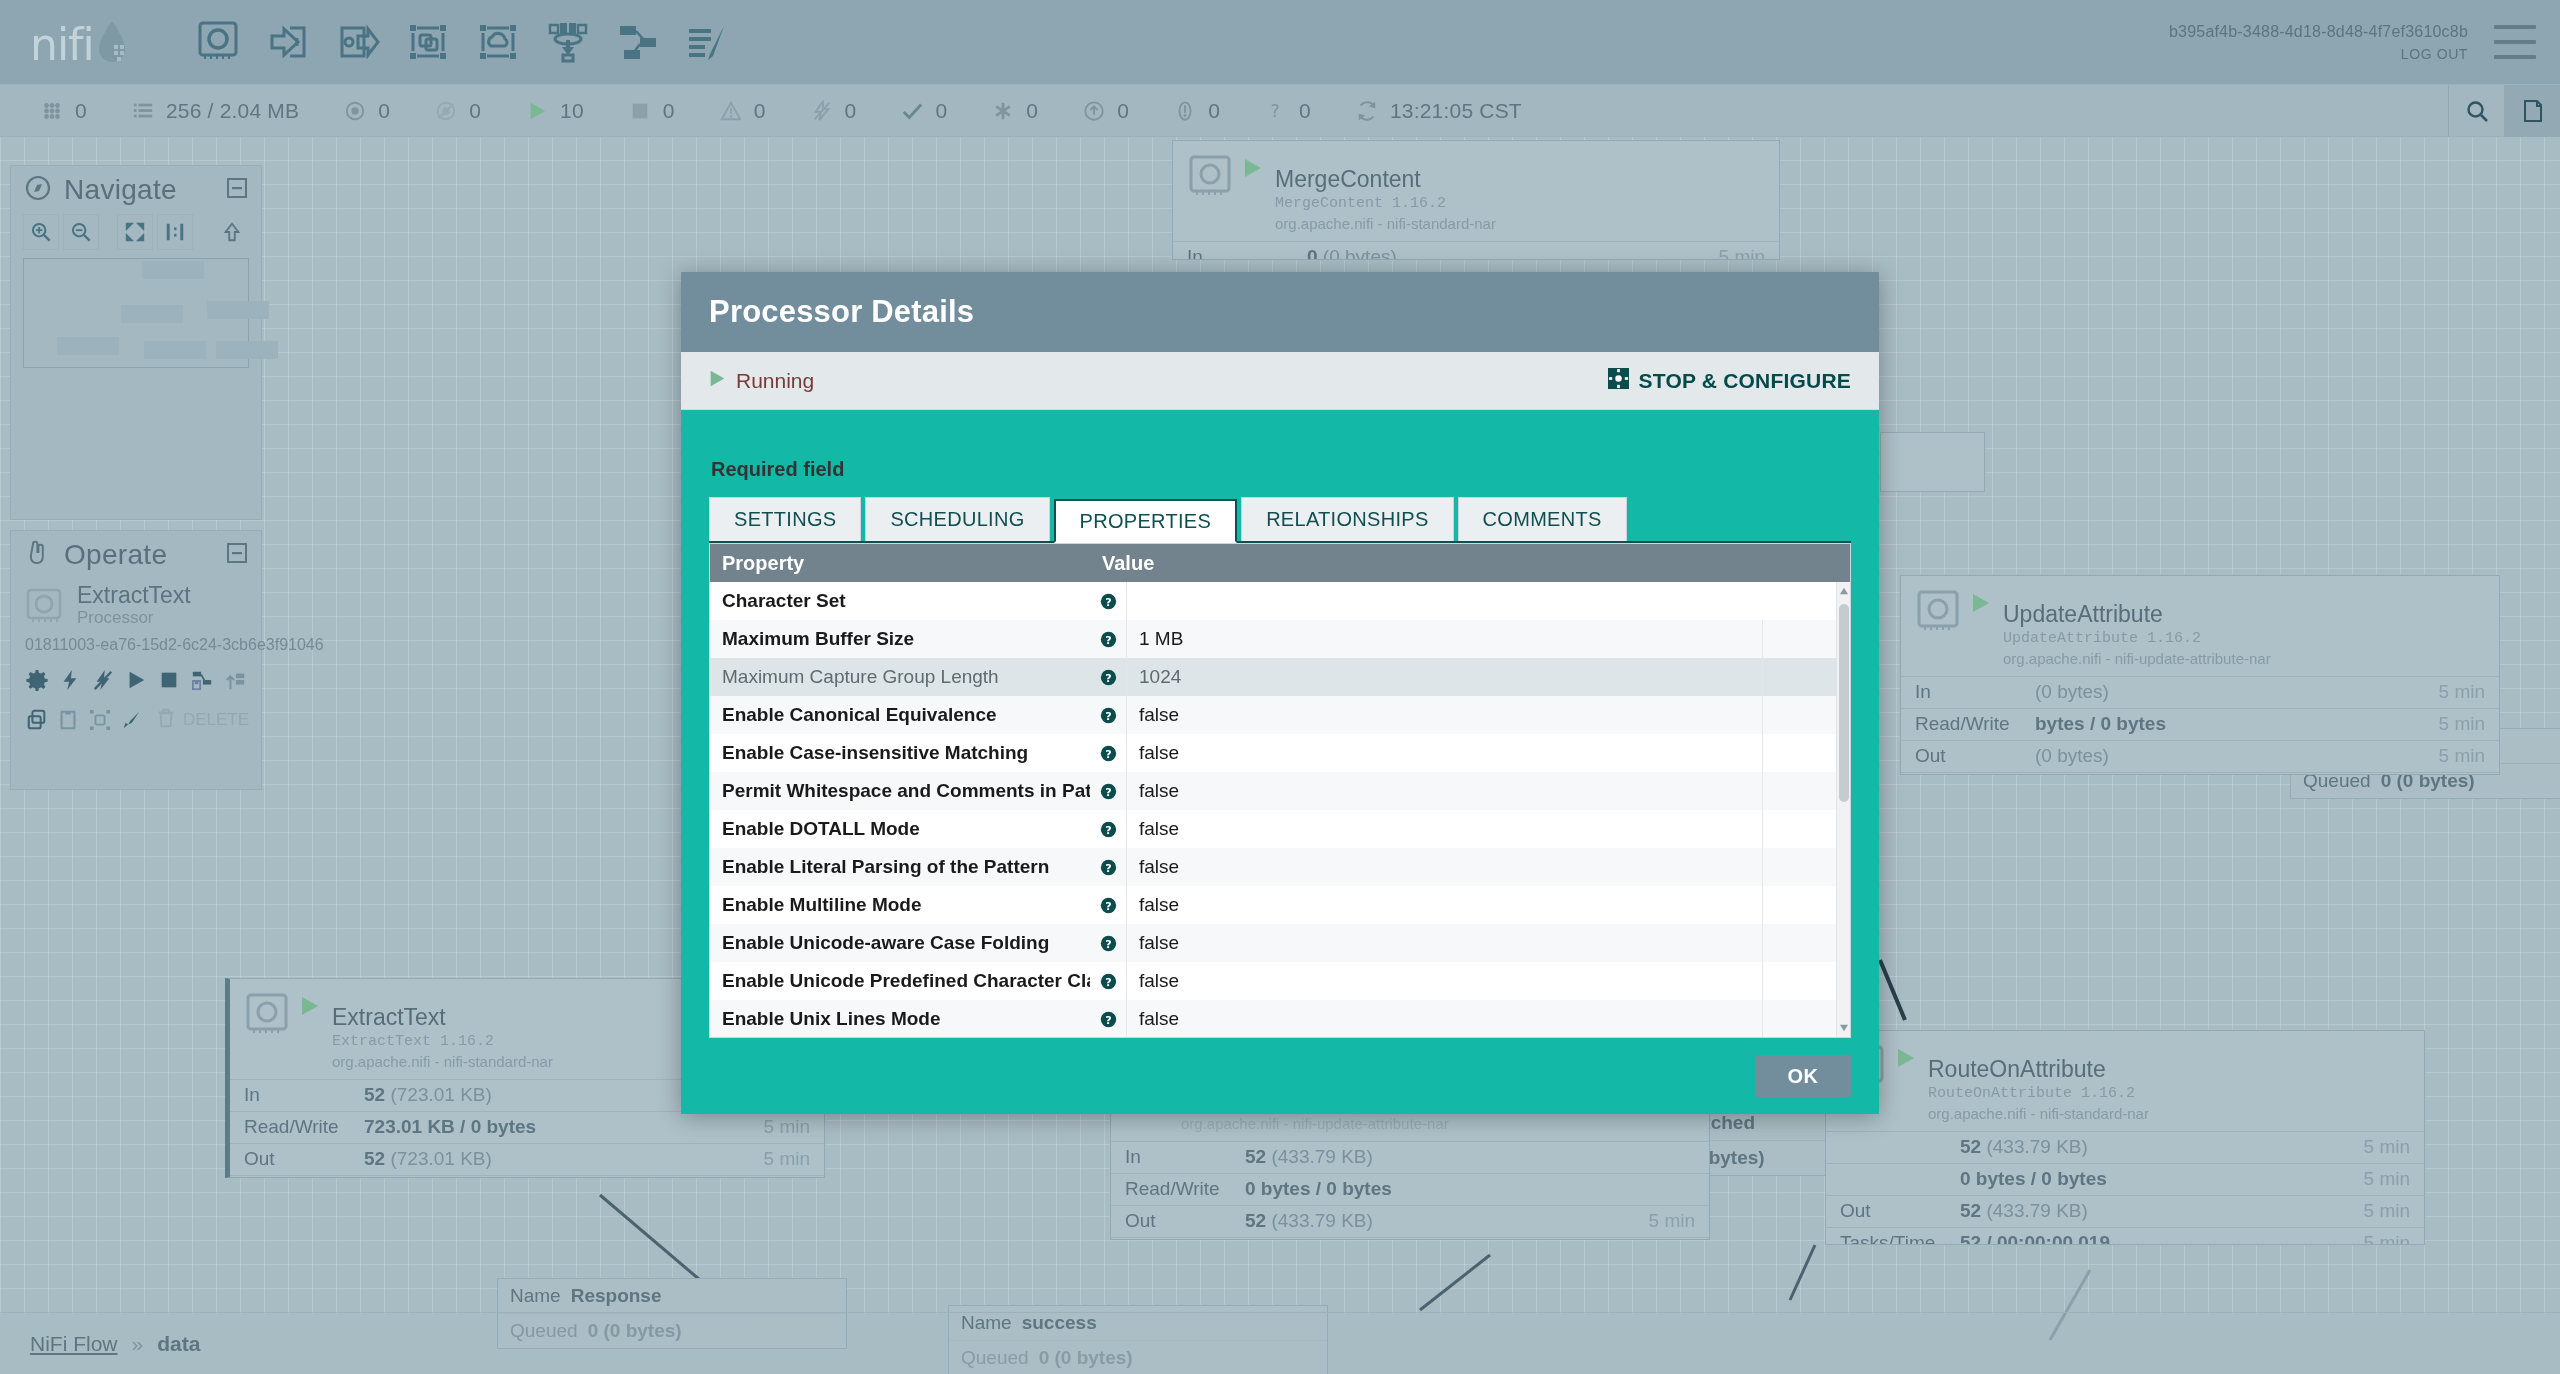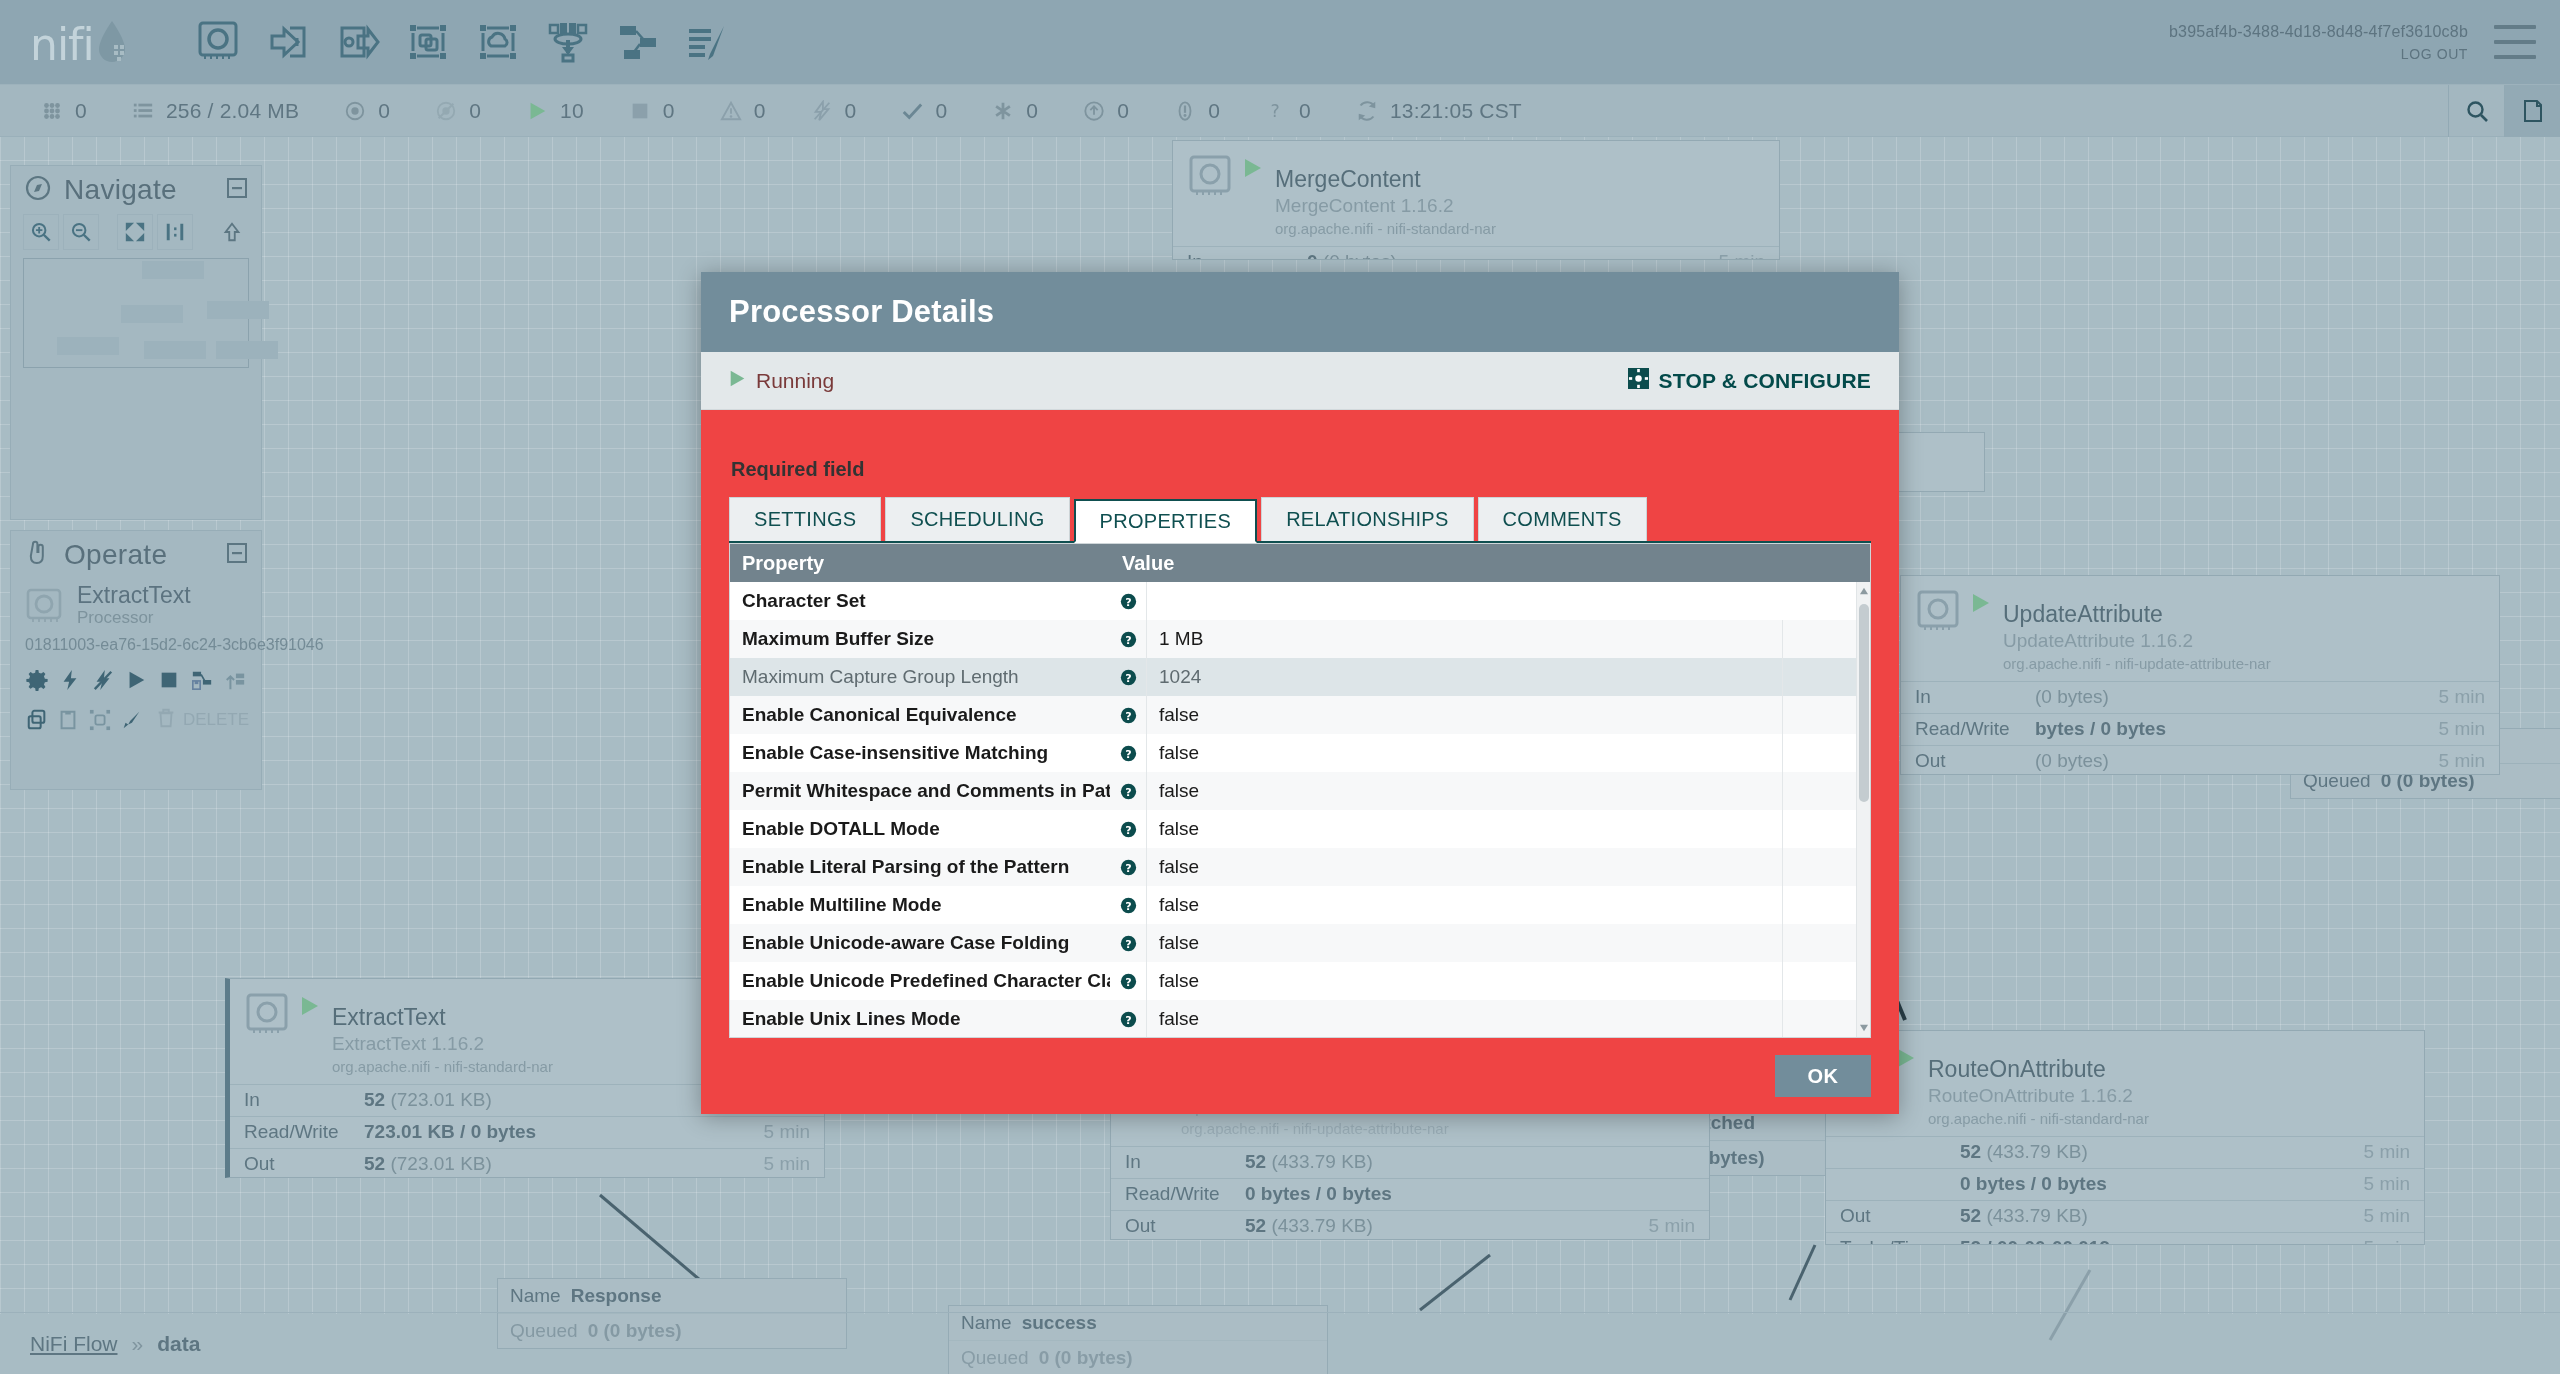--- a/index.html
+++ b/index.html
@@ -100,21 +100,21 @@
   
   .proc{
     position:absolute; background:#aec0c8; border:1px solid #93a9b3;
     z-index:10; color:#5e7682;
   }
   .proc .head{ display:flex; padding:12px 14px 8px 14px; gap:10px;}
   .proc .pico{ width:46px;height:46px; flex:0 0 46px;}
   .proc .runtri{ width:22px; margin-top:4px; }
   .proc .ptxt{ line-height:1.28; overflow:hidden;margin-top:12px;}
   .proc .pname{ font-size:23px; color:#566e7a; white-space:nowrap;}
-  .proc .pver{ font-size:19px; color:#869ba5; white-space:nowrap;}
+  .proc .pver{ font-size:15px; color:#869ba5; white-space:nowrap;font-family:Liberation Mono, monospace;}
   .proc .pbundle{ font-size:15px; color:#869ba5; white-space:nowrap;}
   .proc .stat{ display:flex; align-items:center; font-size:19px; border-top:1px solid #9db2bb; height:32px; padding:0 14px;}
   .proc .stat .k{ width:120px; color:#5e7682;}
   .proc .stat .v{ font-weight:bold; color:#5e7682; white-space:nowrap;}
   .proc .stat .v .norm{ font-weight:normal; color:#7b919b;}
   .proc .stat .t{ margin-left:auto; color:#8ba0aa; font-weight:normal;}
 
   .conn-lbl{
     position:absolute; background:#abbdc5; border:1px solid #95abb5; z-index:9;
     font-size:19px; color:#5e7682;
@@ -130,22 +130,22 @@
     display:flex; align-items:center; padding-left:30px; gap:14px;
     font-size:21px; color:#5e7682; z-index:22; background:transparent;
   }
   #breadcrumb .root{ text-decoration:underline; cursor:pointer;}
   #breadcrumb .sep{ color:#7f949e;}
   #breadcrumb .cur{ font-weight:bold;}
 
   
   #modal{
     position:absolute; left:681px; top:272px; width:1198px; height:842px;
-    background:#ef4444; box-shadow:0 3px 22px rgba(0,0,0,.3); z-index:60;
-    display:flex; flex-direction:column;margin-left:20px;
+    background:#14b8a6; box-shadow:0 3px 22px rgba(0,0,0,.3); z-index:60;
+    display:flex; flex-direction:column;
   }
   #modal-hdr{
     height:80px; background:#728d9b; display:flex; align-items:center; padding:0 28px;
   }
   #modal-title{ color:#fff; font-size:31px; font-weight:bold; letter-spacing:.2px;}
   #modal-sub{
     height:58px; background:#e3e8ea; display:flex; align-items:center; padding:0 28px; gap:10px;
     border-bottom:1px solid #d2d9dc;
   }
   #run-state{ display:flex; align-items:center; gap:10px; font-size:21px; color:#7a3a3a;}

